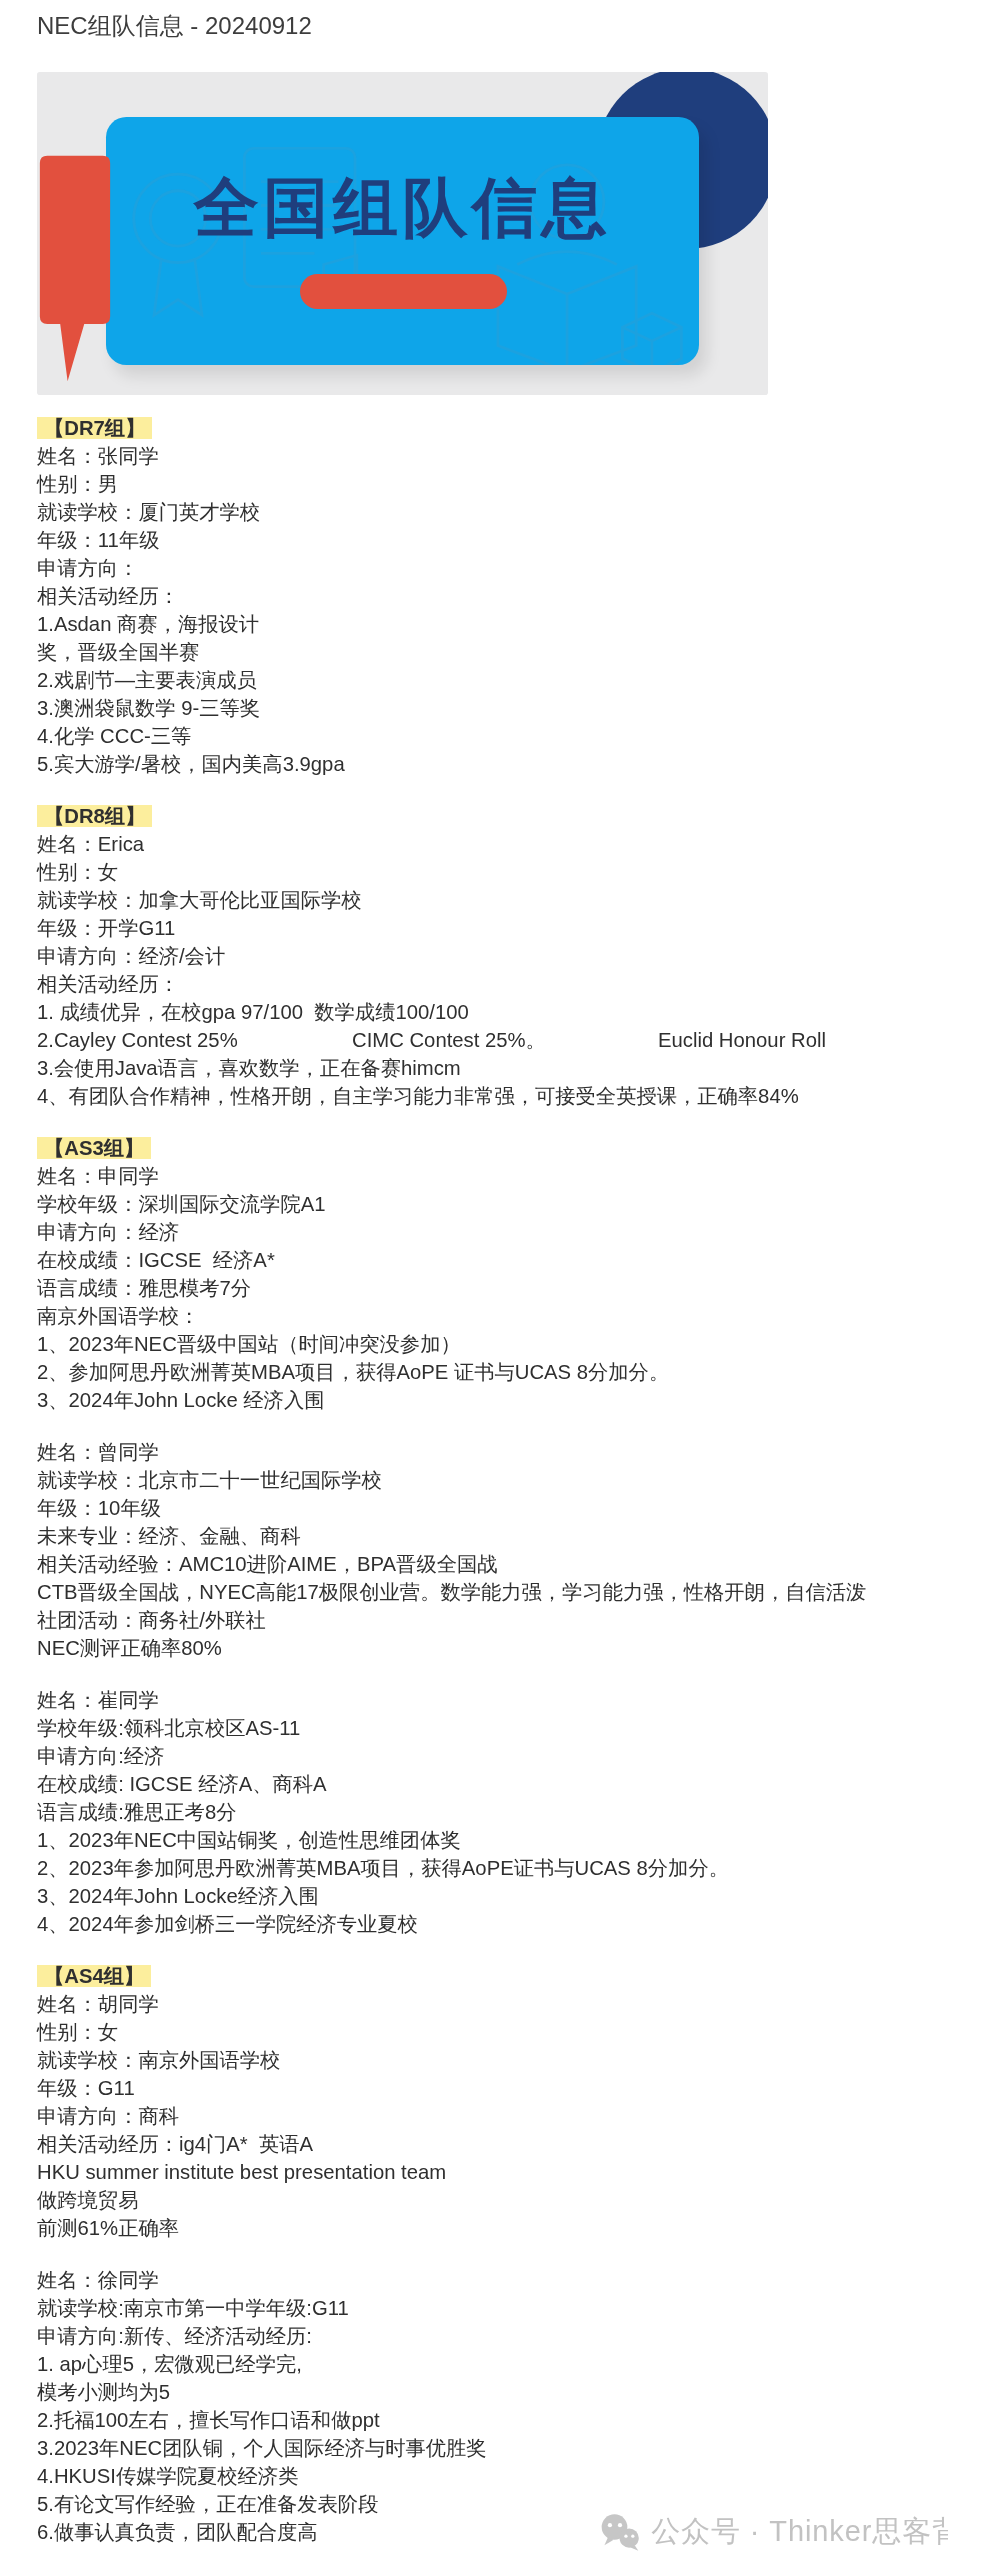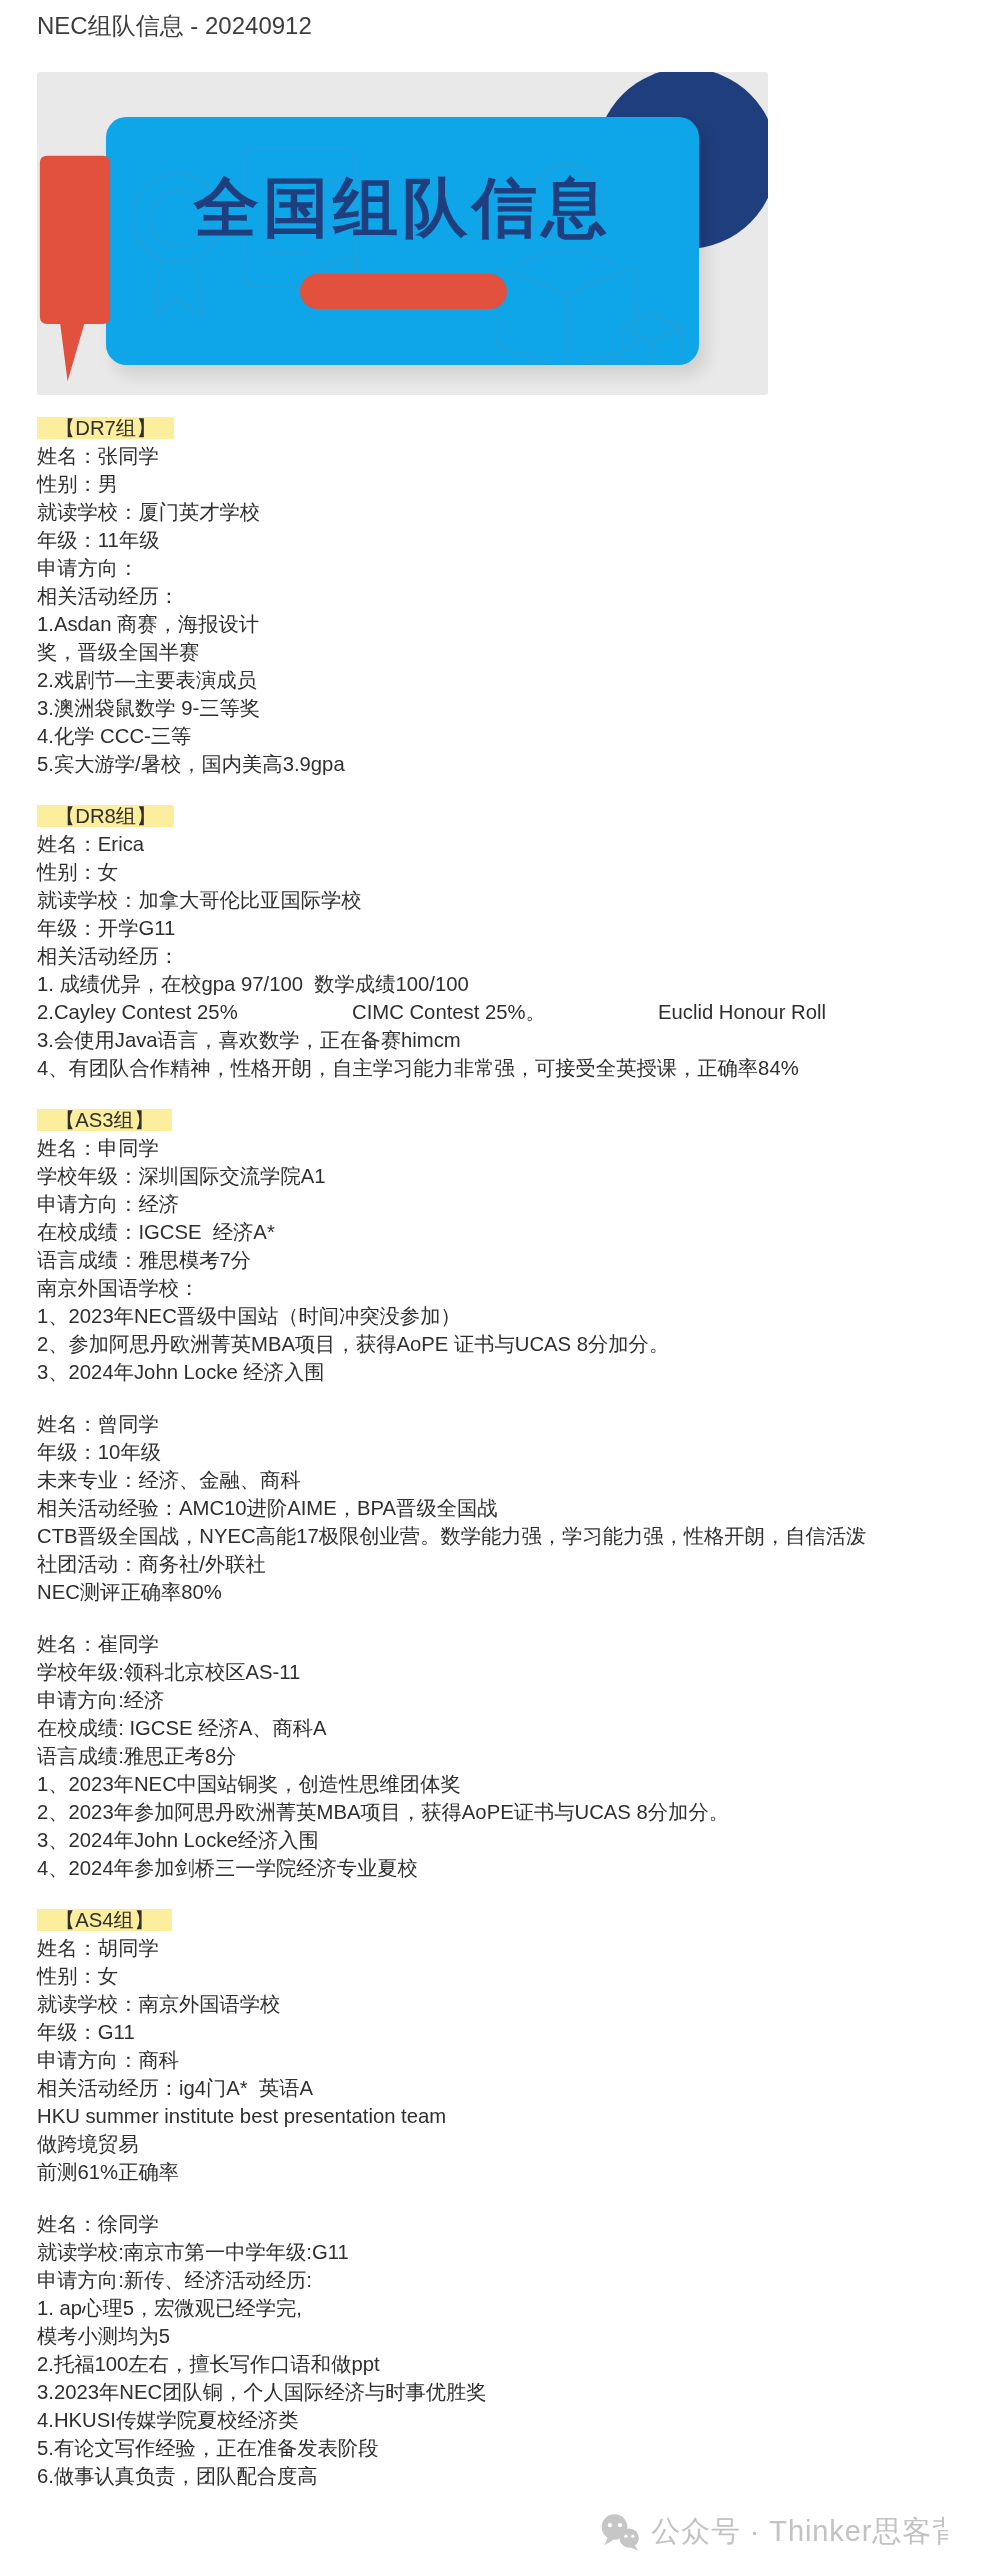--- a/index.html
+++ b/index.html
@@ -14,21 +14,21 @@
                border-radius:20.3px;box-shadow:7.4px 11px 14.8px rgba(0,0,0,0.10);}
   .banner-decor{position:absolute;left:0;top:0;opacity:0.12;}
   .banner-title{position:absolute;left:0;right:0;top:54px;text-align:center;font-size:65px;line-height:74px;
                 font-weight:900;color:#1f3e7d;letter-spacing:4.6px;white-space:nowrap;}
   .banner-pill{position:absolute;left:194px;top:157px;width:207px;height:35px;border-radius:17.5px;background:#e2503e;}
   .ribbon{position:absolute;left:-0.9px;top:80px;}
   
   .content{margin:19.4px 37px 0 37px;}
   .section-block{margin:0 0 24px 0;}
   .line{font-size:20.3px;line-height:28px;white-space:pre-wrap;min-height:28px;}
-  .highlight{background:#fcee9d;font-weight:400;padding:0 18px;}
+  .highlight{background:#fcee9d;font-weight:700;padding:0 7px;}
   .seg{display:inline-block;}
   .seg0{width:315px;}
   .seg1{width:306px;}
   
   .watermark{position:absolute;left:598px;top:2512px;display:flex;align-items:flex-end;gap:9.2px;}
   .watermark-text{font-size:29px;color:#c2c2c2;letter-spacing:0.9px;white-space:nowrap;}
 </style>
 </head>
 <body>
 
@@ -95,40 +95,42 @@
         <div class="line">3.澳洲袋鼠数学 9-三等奖</div>
         <div class="line">4.化学 CCC-三等</div>
         <div class="line">5.宾大游学/暑校，国内美高3.9gpa</div>
       </div>
       <div class="section-block">
         <div class="line"><span class="highlight">【DR8组】</span></div>
         <div class="line">姓名：Erica</div>
         <div class="line">性别：女</div>
         <div class="line">就读学校：加拿大哥伦比亚国际学校</div>
         <div class="line">年级：开学G11</div>
+        <div class="line">申请方向：经济/会计</div>
         <div class="line">相关活动经历：</div>
         <div class="line">1. 成绩优异，在校gpa 97/100  数学成绩100/100</div>
         <div class="line"><span class="seg seg0">2.Cayley Contest 25%</span><span class="seg seg1">CIMC Contest 25%。</span><span class="seg seg2">Euclid Honour Roll</span></div>
         <div class="line">3.会使用Java语言，喜欢数学，正在备赛himcm</div>
         <div class="line">4、有团队合作精神，性格开朗，自主学习能力非常强，可接受全英授课，正确率84%</div>
       </div>
       <div class="section-block">
         <div class="line"><span class="highlight">【AS3组】</span></div>
         <div class="line">姓名：申同学</div>
         <div class="line">学校年级：深圳国际交流学院A1</div>
         <div class="line">申请方向：经济</div>
         <div class="line">在校成绩：IGCSE  经济A*</div>
         <div class="line">语言成绩：雅思模考7分</div>
         <div class="line">南京外国语学校：</div>
         <div class="line">1、2023年NEC晋级中国站（时间冲突没参加）</div>
         <div class="line">2、参加阿思丹欧洲菁英MBA项目，获得AoPE 证书与UCAS 8分加分。</div>
         <div class="line">3、2024年John Locke 经济入围</div>
       </div>
       <div class="section-block">
         <div class="line">姓名：曾同学</div>
+        <div class="line">就读学校：北京市二十一世纪国际学校</div>
         <div class="line">年级：10年级</div>
         <div class="line">未来专业：经济、金融、商科</div>
         <div class="line">相关活动经验：AMC10进阶AIME，BPA晋级全国战</div>
         <div class="line">CTB晋级全国战，NYEC高能17极限创业营。数学能力强，学习能力强，性格开朗，自信活泼</div>
         <div class="line">社团活动：商务社/外联社</div>
         <div class="line">NEC测评正确率80%</div>
       </div>
       <div class="section-block">
         <div class="line">姓名：崔同学</div>
         <div class="line">学校年级:领科北京校区AS-11</div>

